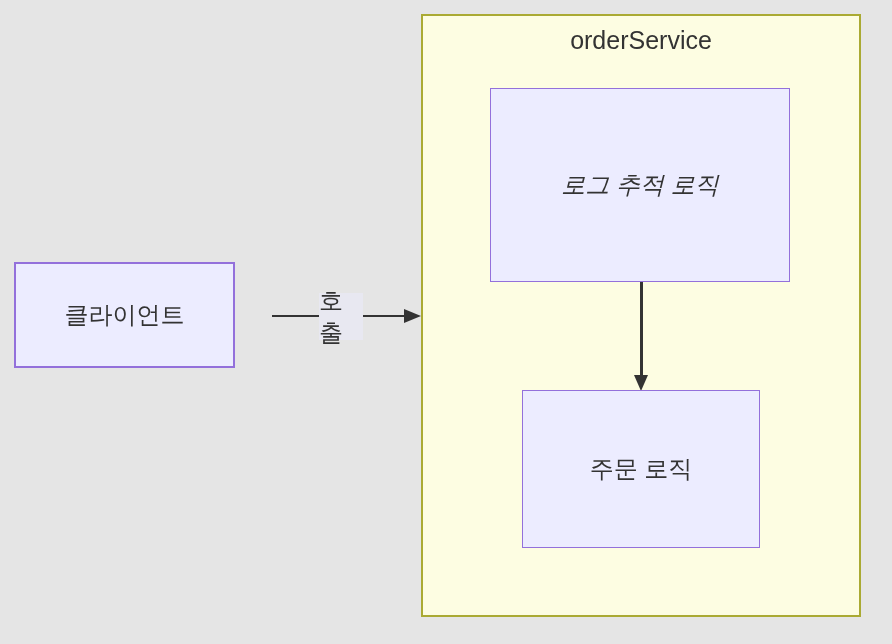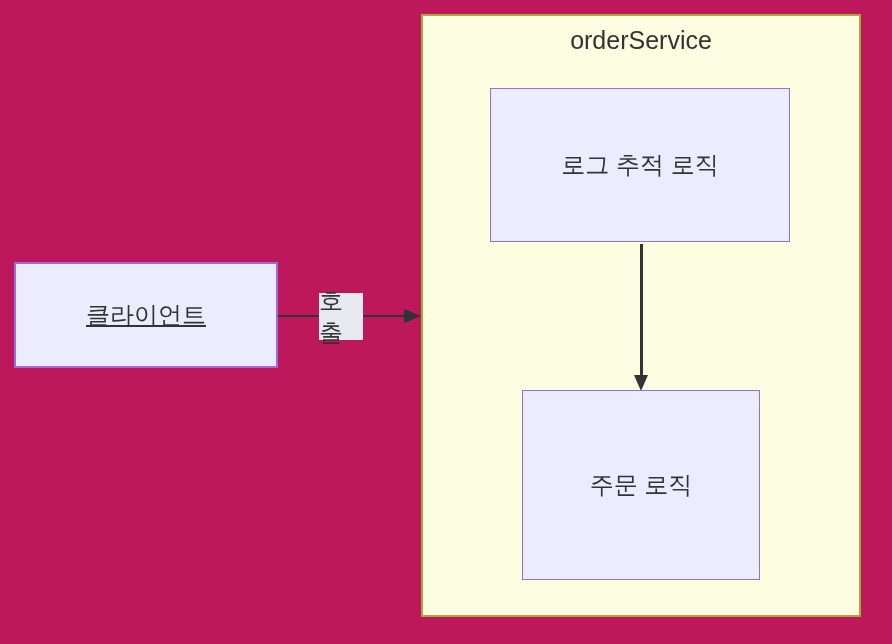--- a/index.html
+++ b/index.html
@@ -4,21 +4,21 @@
 <style>
   html, body {
     margin: 0;
     padding: 0;
     background: #ffffff;
   }
   .canvas {
     position: relative;
     width: 892px;
     height: 644px;
-    background: #be185d;
+    background: #e5e5e5;
     font-family: "Liberation Sans", sans-serif;
     color: #333333;
     overflow: hidden;
   }
   
   .cluster {
     position: absolute;
     left: 421px;
     top: 14px;
     width: 440px;
@@ -48,35 +48,35 @@
     justify-content: center;
     text-align: center;
     font-size: 24px;
     line-height: 1.85;
     color: #333333;
   }
   .node-log {
     left: 490px;
     top: 88px;
     width: 300px;
-    height: 154px;
+    height: 194px;
+    font-style: italic;
   }
   .node-order {
     left: 522px;
     top: 390px;
     width: 238px;
-    height: 190px;
+    height: 158px;
   }
   .node-client {
     left: 14px;
     top: 262px;
-    width: 264px;
+    width: 221px;
     height: 106px;
     border-width: 2px;
-    text-decoration: underline;
   }
   
   .hline {
     position: absolute;
     left: 272px;
     top: 314.5px;
     width: 134px;
     height: 2.5px;
     background: #333333;
   }

